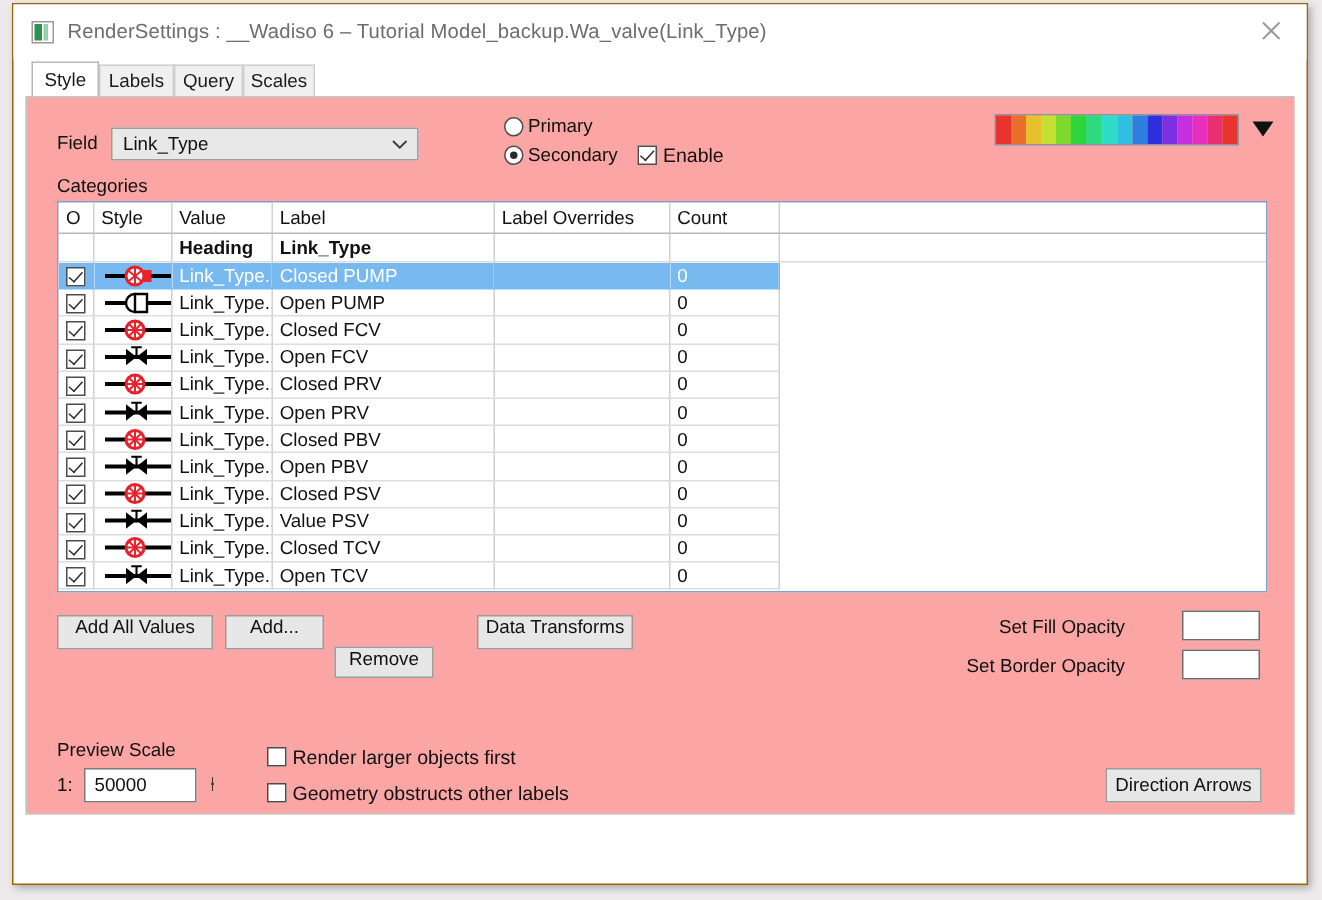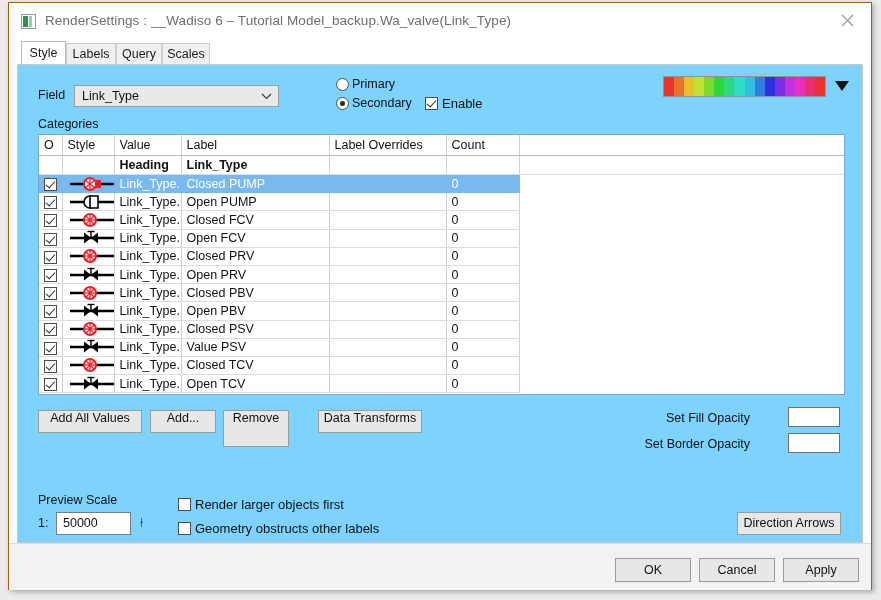--- a/index.html
+++ b/index.html
@@ -120,21 +120,21 @@
     z-index: 3;
   }
 
   
   .panel {
     position: absolute;
     left: 8px;
     top: 61px;
     width: 846px;
     height: 479px;
-    background: #7dd3fc;
+    background: #fca5a5;
     border: 1px solid #c6c6c6;
     box-sizing: border-box;
   }
 
   .lbl {
     position: absolute;
     font-size: 12.5px;
     color: #111111;
     white-space: nowrap;
   }
@@ -686,21 +686,21 @@
                 <td></td>
                 <td>0</td>
                 <td style="border-right:none;border-bottom-color:#fff;background:#fff;"></td>
               </tr>
             </tbody>
         </table>
       </div>
 
       <div class="btn" style="left:20px;top:345px;width:104px;height:23px;">Add All Values</div>
       <div class="btn" style="left:132px;top:345px;width:66px;height:23px;">Add...</div>
-      <div class="btn" style="left:205px;top:345px;width:66px;height:37px;">Remove</div>
+      <div class="btn" style="left:205px;top:366px;width:66px;height:21px;">Remove</div>
       <div class="btn" style="left:300px;top:345px;width:104px;height:23px;">Data Transforms</div>
 
       <div class="lbl" style="right:112px;top:346px;">Set Fill Opacity</div>
       <div class="opac-box" style="right:22px;top:342px;"></div>
       <div class="lbl" style="right:112px;top:372px;">Set Border Opacity</div>
       <div class="opac-box" style="right:22px;top:368px;"></div>
 
       <div class="lbl" style="left:20px;top:428px;">Preview Scale</div>
       <div class="lbl" style="left:20px;top:451px;">1:</div>
       <div class="scale-box">
@@ -713,20 +713,15 @@
         <span class="cbx-lbl">Render larger objects first</span>
       </div>
       <div class="cbx-wrap" style="left:160px;top:456px;">
         <span class="cbx"></span>
         <span class="cbx-lbl">Geometry obstructs other labels</span>
       </div>
 
       <div class="btn" style="right:21px;top:447px;width:104px;height:23px;line-height:21px;">Direction Arrows</div>
     </div>
 
-    <div class="footer">
-      <div class="btn" style="left:606px;top:14px;width:76px;height:24px;line-height:22px;">OK</div>
-      <div class="btn" style="left:690px;top:14px;width:76px;height:24px;line-height:22px;">Cancel</div>
-      <div class="btn" style="left:774px;top:14px;width:76px;height:24px;line-height:22px;">Apply</div>
-    </div>
 
   </div>
 </div>
 
 </body></html>

